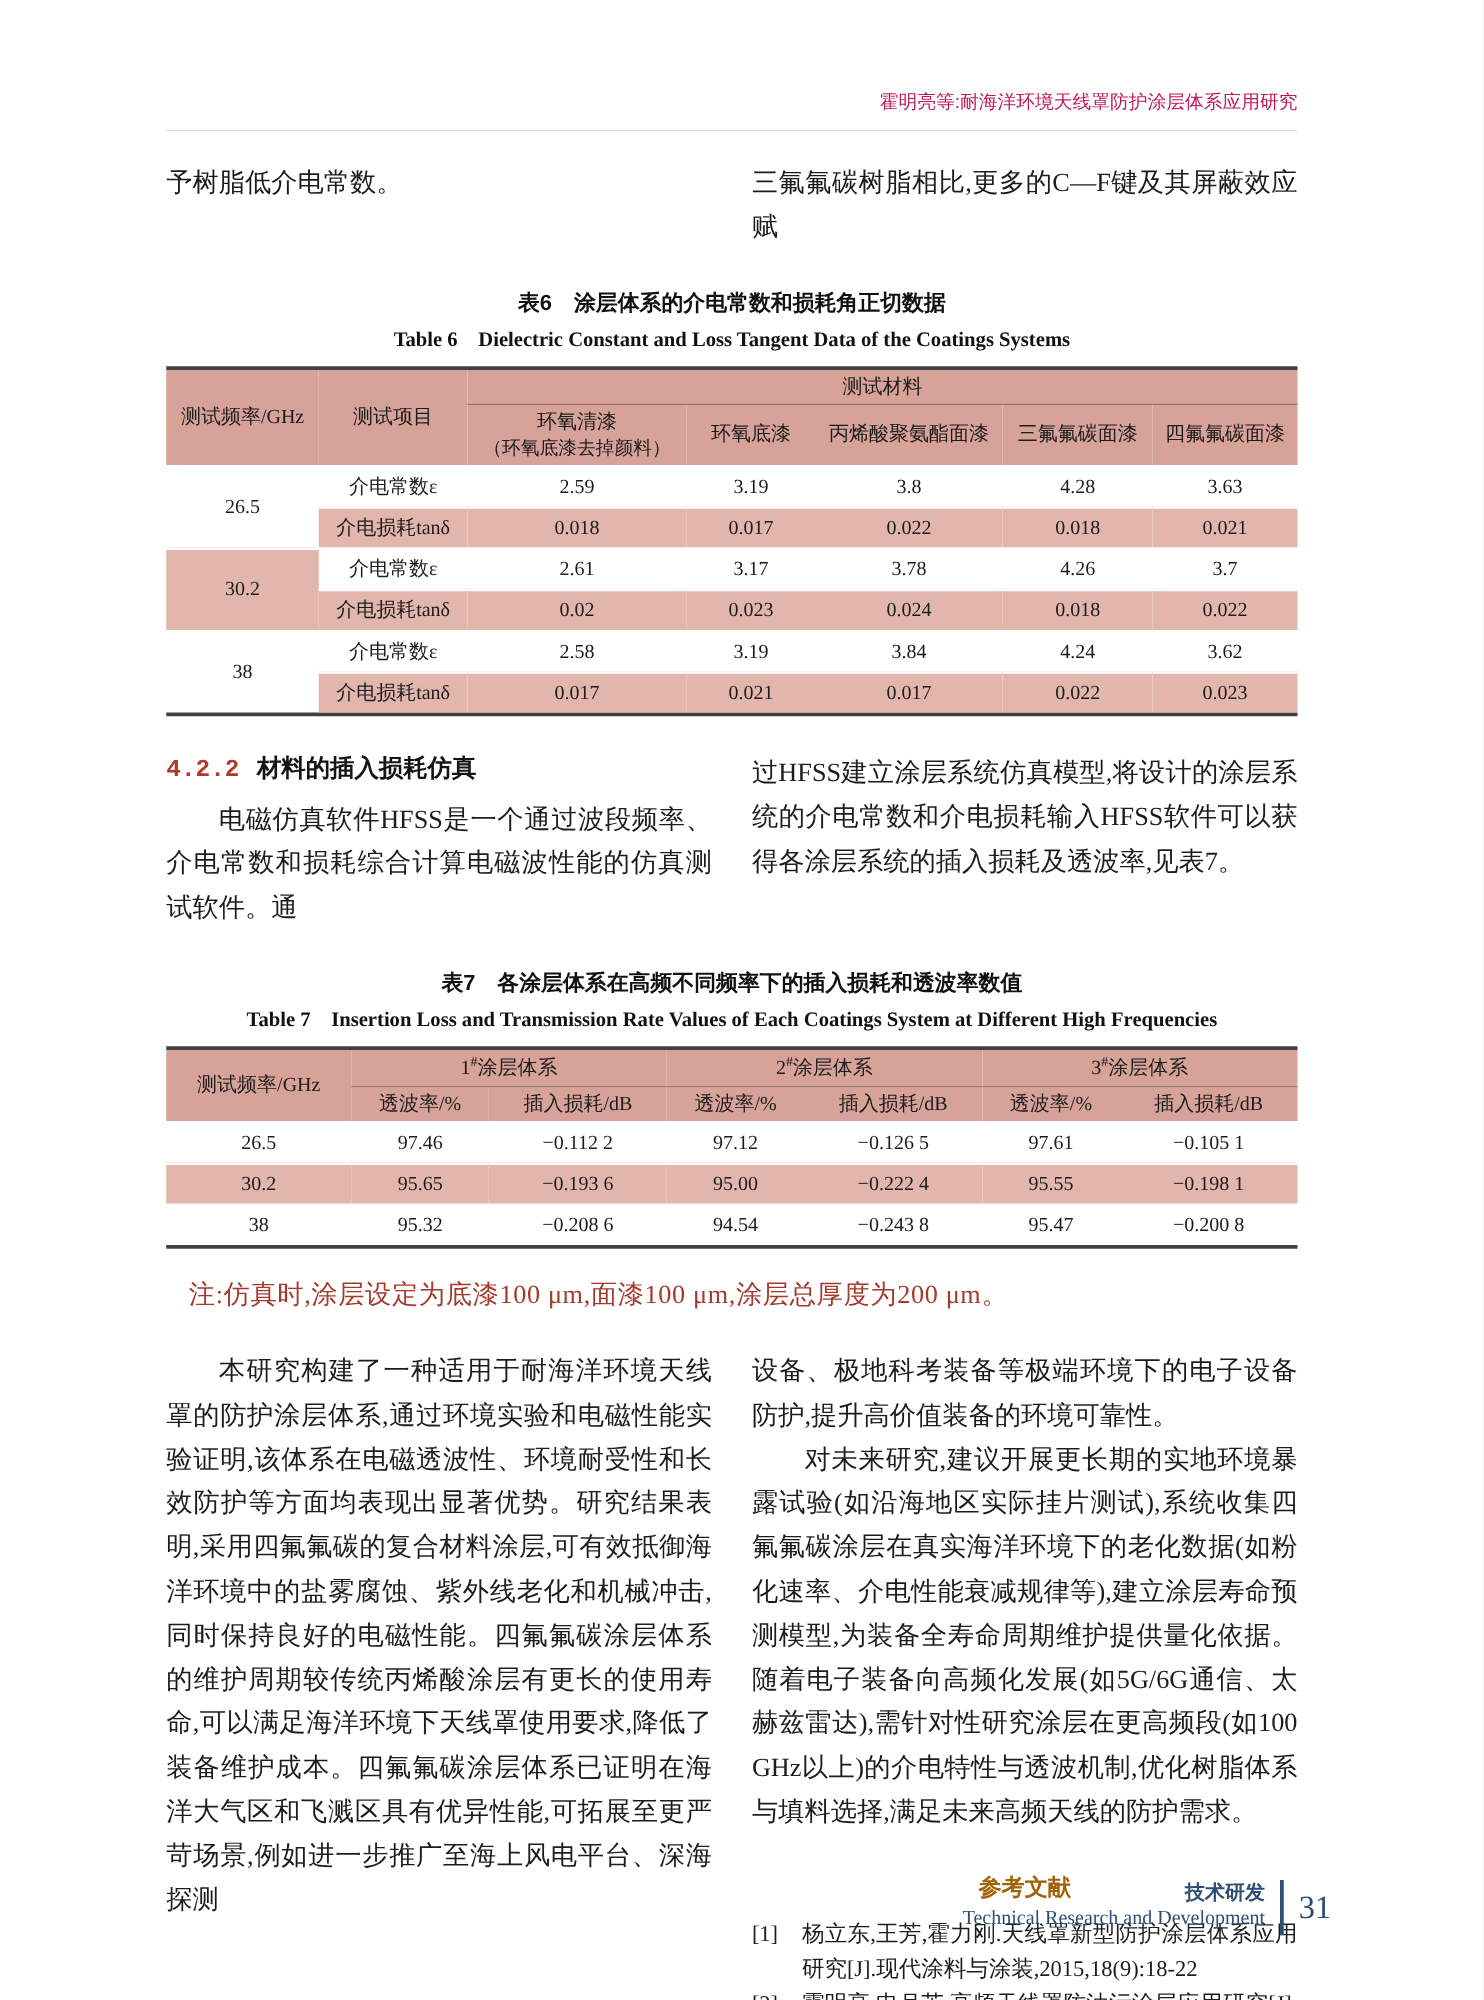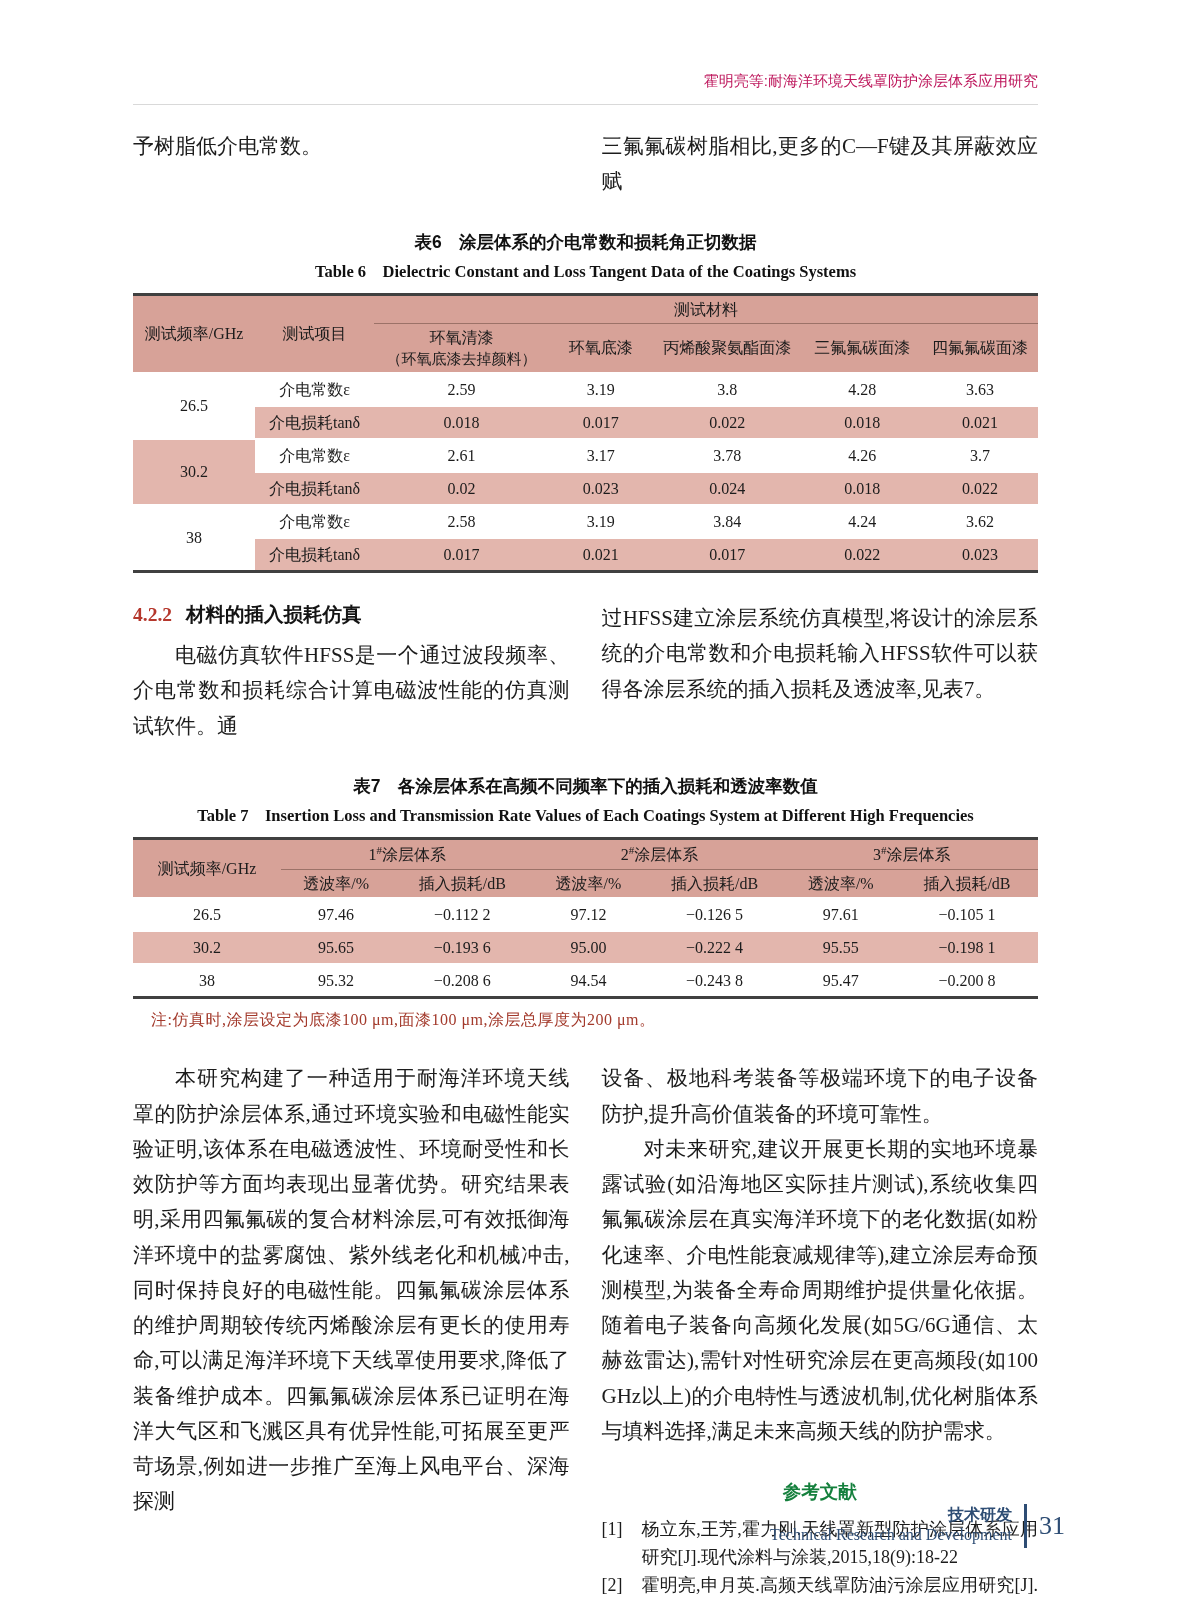--- a/index.html
+++ b/index.html
@@ -58,40 +58,40 @@
   th.group-span{border-bottom:1px solid #9c7268 !important;}
   table.data tbody td{border-top:2px solid #ffffff;height:25px;}
   td.pink,th.pink{background:var(--rowpink);}
   .mat-sub{display:block;font-size:15px;}
   .item-cell{text-align:center;}
   sup.hash{font-size:11px;}
   
   .sec422{margin-top:28px;}
   .sec422-head{
     color:var(--accent-red);font-weight:bold;font-size:19.5px;
-    font-family:Liberation Serif, serif;
+    font-family:Liberation Mono, monospace;
     margin-bottom:10px;
   }
   .sec422-head .sec-title{color:#141414;margin-left:14px;}
   
   .tbl-note{
-    margin-top:11px;color:var(--note-red);font-size:16px;
+    margin-top:22px;color:var(--note-red);font-size:21px;
     padding-left:18px;letter-spacing:.5px;
   }
   
   .main-cols{margin-top:30px;}
   .h5-head{
     color:var(--accent-red);font-weight:bold;font-size:27px;
     font-family:"Liberation Sans","DejaVu Sans",sans-serif;
     margin:20px 0 14px 0;letter-spacing:2px;
   }
   .h5-head .h5-num{margin-right:22px;letter-spacing:0;}
   .refs-head{
     text-align:center;font-weight:bold;font-size:18.5px;margin:30px 0 12px 0;
-    font-family:"Liberation Serif","DejaVu Serif",serif;color:#15803d;
+    font-family:"Liberation Serif","DejaVu Serif",serif;color:#a16207;
   }
   .ref-item{display:flex;font-size:18px;line-height:1.55;text-align:justify;}
   .ref-num{flex:0 0 40px;}
   .ref-text{flex:1 1 0;}
   
   .footer{
     position:absolute;right:122px;bottom:52px;
     display:flex;align-items:center;gap:12px;color:var(--navy);
   }
   .footer-labels{text-align:right;}

